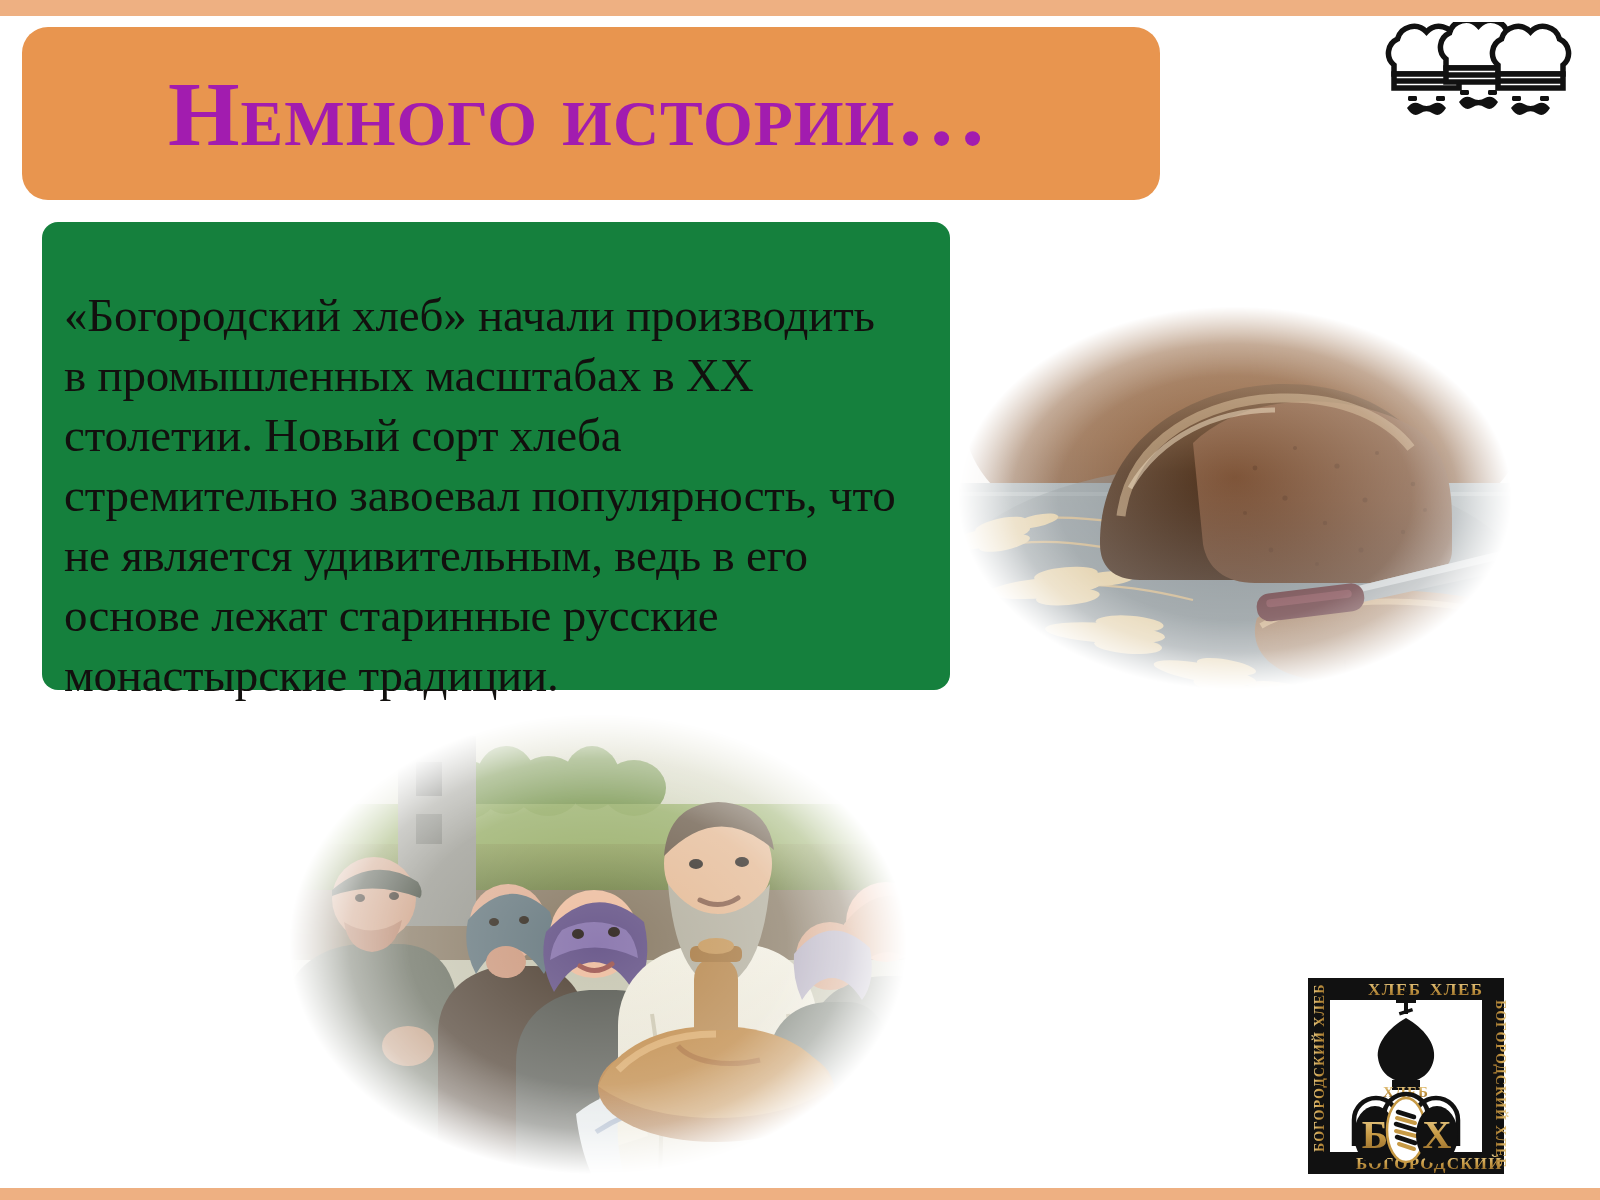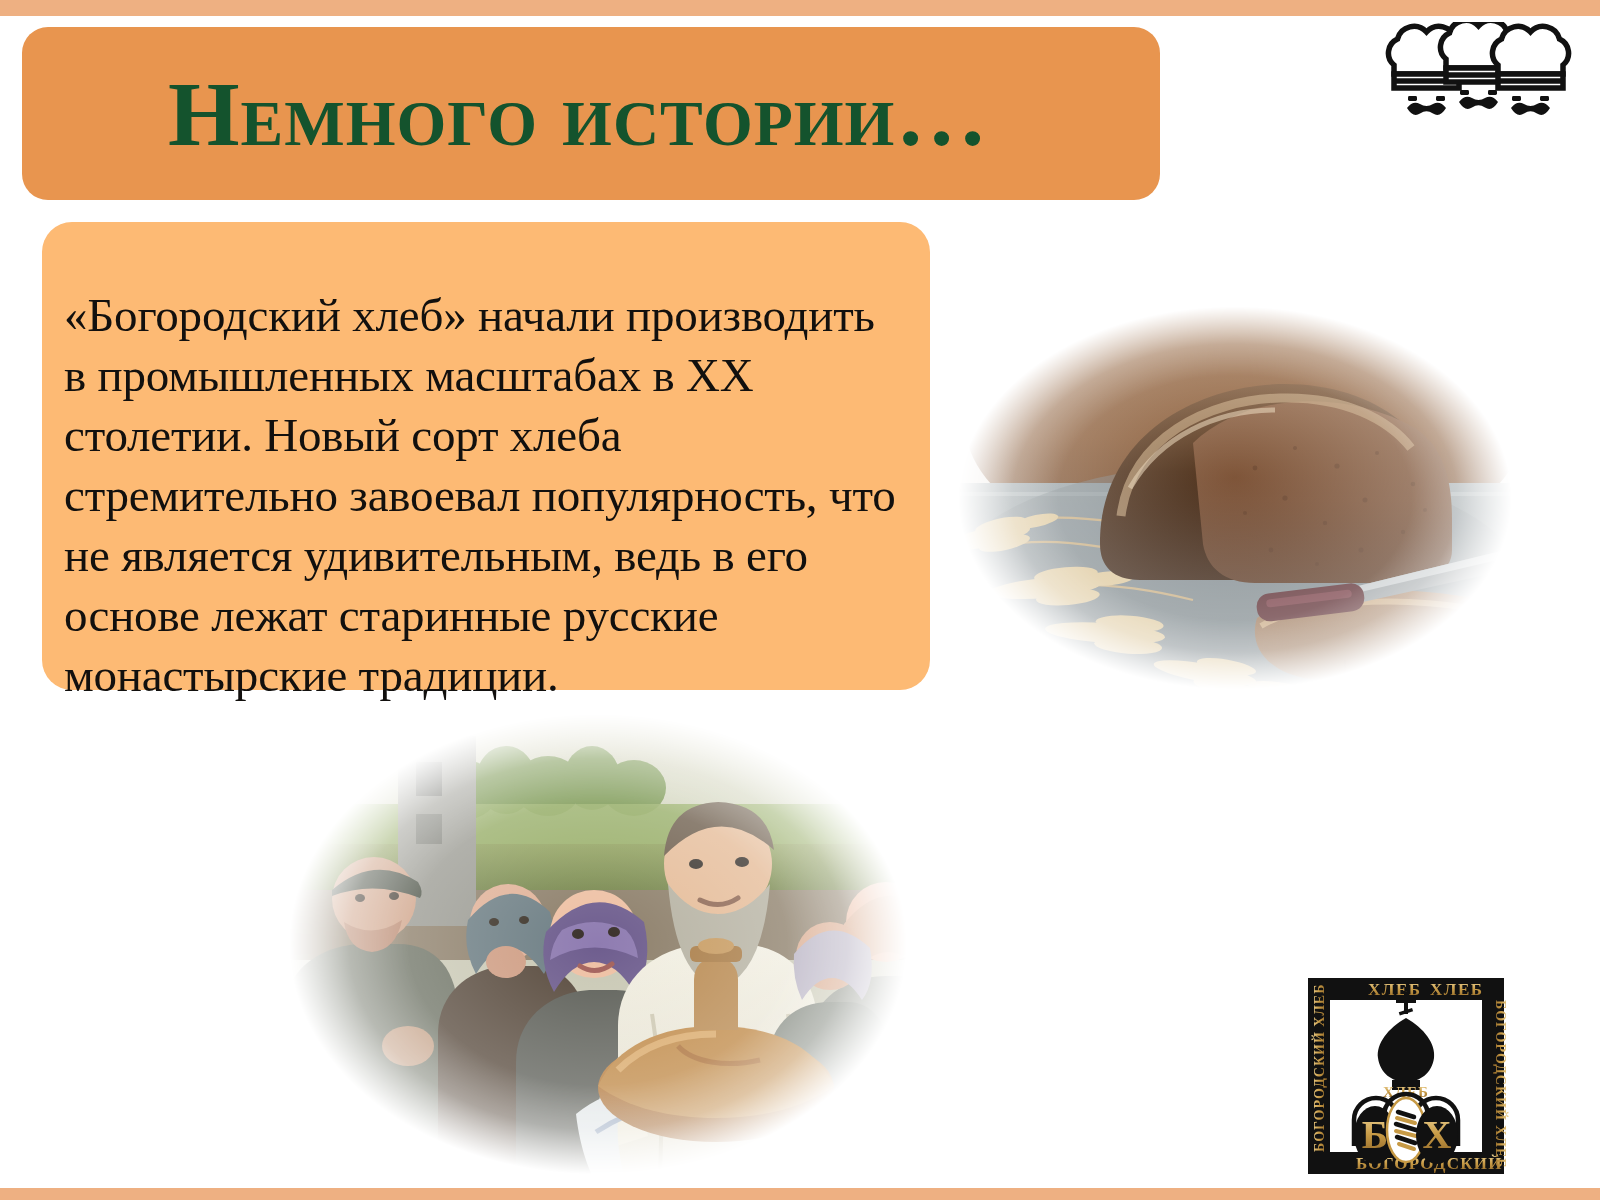--- a/index.html
+++ b/index.html
@@ -48,21 +48,21 @@
     height: 173px;
     background: #e8954f;
     border-radius: 26px;
     box-shadow: 0 0 22px 10px rgba(255,255,255,0.0);
   }
   .title-text {
     position: absolute;
     left: 168px;
     top: 62px;
     width: 900px;
-    color: #14532d;
+    color: #a21caf;
     font-family: "Liberation Serif", "DejaVu Serif", serif;
     font-weight: bold;
     font-size: 92px;
     line-height: 104px;
     font-variant: small-caps;
     letter-spacing: 1px;
     white-space: nowrap;
   }
 
   
@@ -74,22 +74,23 @@
     height: 98px;
   }
 
   
   .text-card {
     position: absolute;
     left: 42px;
     top: 222px;
     width: 888px;
     height: 468px;
-    background: #fdba74;
-    border-radius: 30px;
+    background: #15803d;
+    border-radius: 16px;
+    padding-left: 20px;
   }
   .body-text {
     position: absolute;
     left: 22px;
     top: 16px;
     width: 840px;
     color: #12100e;
     font-family: "Liberation Serif", "DejaVu Serif", serif;
     font-size: 47px;
     line-height: 60px;

